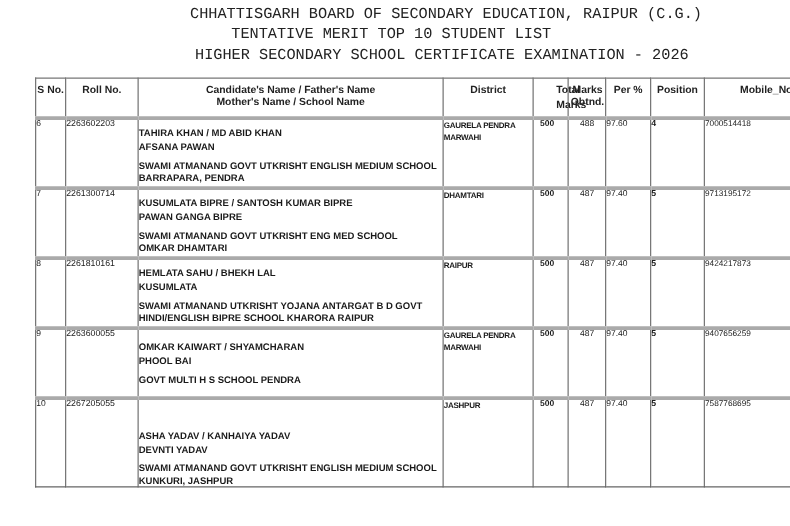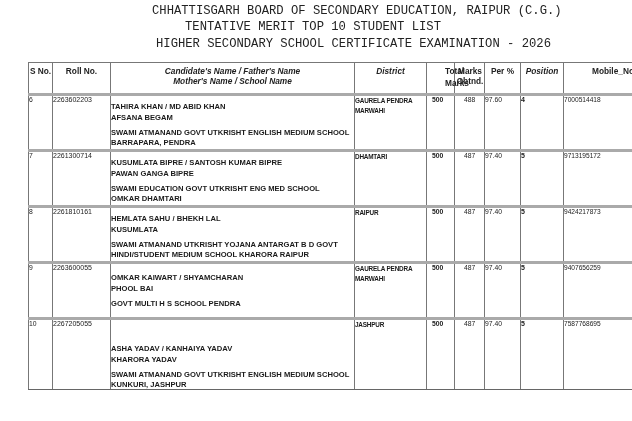--- a/index.html
+++ b/index.html
@@ -20,21 +20,21 @@
   table.merit tr.row.last td { border-bottom: 1.5px solid #666; }
   .cell-pad { padding: 7px 2px 0 4px; }
   .sno { padding-left: 6px; font-size: 6.8px !important; }
   .roll { font-size: 7px !important; padding-left: 3px; }
   .name-line { display: block; font-weight: bold; font-size: 7.6px; line-height: 11px; }
   .school { display: block; font-weight: bold; font-size: 7.6px; line-height: 9.5px; margin-top: 5px; }
   .district { font-size: 6.4px !important; line-height: 10px; font-weight: bold; letter-spacing: -0.2px; }
   .num { font-size: 6.8px !important; }
   .pos { font-weight: bold; font-size: 7px !important; padding-left: 14px; }
   .mobile { font-size: 6.6px !important; padding-left: 8px; }
-  .center { text-align: center; font-style: italic; }
+  .center { text-align: center; }
   th.left { text-align: center; padding-left: 4px; margin-top: 32px; }
 </style>
 </head>
 <body>
 
 <div class="title-block">
   <div class="title-line t1">CHHATTISGARH BOARD OF SECONDARY EDUCATION, RAIPUR (C.G.)</div>
   <div class="title-line t2">TENTATIVE MERIT TOP 10 STUDENT LIST</div>
   <div class="title-line t3">HIGHER SECONDARY SCHOOL CERTIFICATE EXAMINATION - 2026</div>
 </div>
@@ -71,54 +71,54 @@
     <th class="left">Per %</th>
     <th class="center">Position</th>
     <th class="left" style="padding-left:14px">Mobile_No</th>
   </tr>
 
   <tr class="row">
     <td class="cell-pad sno">6</td>
     <td class="cell-pad roll">2263602203</td>
     <td class="cell-pad" style="padding-top:5px">
       <span class="name-line">TAHIRA KHAN / MD ABID KHAN</span>
-      <span class="name-line">AFSANA BEGAM</span>
+      <span class="name-line">AFSANA PAWAN</span>
       <span class="school"><span>SWAMI ATMANAND GOVT UTKRISHT ENGLISH MEDIUM SCHOOL</span><br><span>BARRAPARA, PENDRA</span></span>
     </td>
     <td class="cell-pad district"><span>GAURELA PENDRA</span><br><span>MARWAHI</span></td>
     <td class="cell-pad num" style="padding-left:5px;font-weight:bold">500</td>
     <td class="cell-pad num" style="padding-left:9px">488</td>
     <td class="cell-pad num">97.60</td>
     <td class="cell-pad pos">4</td>
     <td class="cell-pad mobile">7000514418</td>
   </tr>
 
   <tr class="row">
     <td class="cell-pad sno">7</td>
     <td class="cell-pad roll">2261300714</td>
     <td class="cell-pad" style="padding-top:5px">
       <span class="name-line">KUSUMLATA BIPRE / SANTOSH KUMAR BIPRE</span>
       <span class="name-line">PAWAN GANGA BIPRE</span>
-      <span class="school"><span>SWAMI EDUCATION GOVT UTKRISHT ENG MED SCHOOL</span><br><span>OMKAR DHAMTARI</span></span>
+      <span class="school"><span>SWAMI ATMANAND GOVT UTKRISHT ENG MED SCHOOL</span><br><span>OMKAR DHAMTARI</span></span>
     </td>
     <td class="cell-pad district"><span>DHAMTARI</span><br><span></span></td>
     <td class="cell-pad num" style="padding-left:5px;font-weight:bold">500</td>
     <td class="cell-pad num" style="padding-left:9px">487</td>
     <td class="cell-pad num">97.40</td>
     <td class="cell-pad pos">5</td>
     <td class="cell-pad mobile">9713195172</td>
   </tr>
 
   <tr class="row">
     <td class="cell-pad sno">8</td>
     <td class="cell-pad roll">2261810161</td>
     <td class="cell-pad" style="padding-top:5px">
       <span class="name-line">HEMLATA SAHU / BHEKH LAL</span>
       <span class="name-line">KUSUMLATA</span>
-      <span class="school"><span>SWAMI ATMANAND UTKRISHT YOJANA ANTARGAT B D GOVT</span><br><span>HINDI/STUDENT MEDIUM SCHOOL KHARORA RAIPUR</span></span>
+      <span class="school"><span>SWAMI ATMANAND UTKRISHT YOJANA ANTARGAT B D GOVT</span><br><span>HINDI/ENGLISH BIPRE SCHOOL KHARORA RAIPUR</span></span>
     </td>
     <td class="cell-pad district"><span>RAIPUR</span><br><span></span></td>
     <td class="cell-pad num" style="padding-left:5px;font-weight:bold">500</td>
     <td class="cell-pad num" style="padding-left:9px">487</td>
     <td class="cell-pad num">97.40</td>
     <td class="cell-pad pos">5</td>
     <td class="cell-pad mobile">9424217873</td>
   </tr>
 
   <tr class="row">
@@ -135,21 +135,21 @@
     <td class="cell-pad num">97.40</td>
     <td class="cell-pad pos">5</td>
     <td class="cell-pad mobile">9407656259</td>
   </tr>
 
   <tr class="row last">
     <td class="cell-pad sno">10</td>
     <td class="cell-pad roll">2267205055</td>
     <td class="cell-pad" style="padding-top:23px">
       <span class="name-line">ASHA YADAV / KANHAIYA YADAV</span>
-      <span class="name-line">KHARORA YADAV</span>
+      <span class="name-line">DEVNTI YADAV</span>
       <span class="school"><span>SWAMI ATMANAND GOVT UTKRISHT ENGLISH MEDIUM SCHOOL</span><br><span>KUNKURI, JASHPUR</span></span>
     </td>
     <td class="cell-pad district"><span>JASHPUR</span><br><span></span></td>
     <td class="cell-pad num" style="padding-left:5px;font-weight:bold">500</td>
     <td class="cell-pad num" style="padding-left:9px">487</td>
     <td class="cell-pad num">97.40</td>
     <td class="cell-pad pos">5</td>
     <td class="cell-pad mobile">7587768695</td>
   </tr>
 </tbody>

